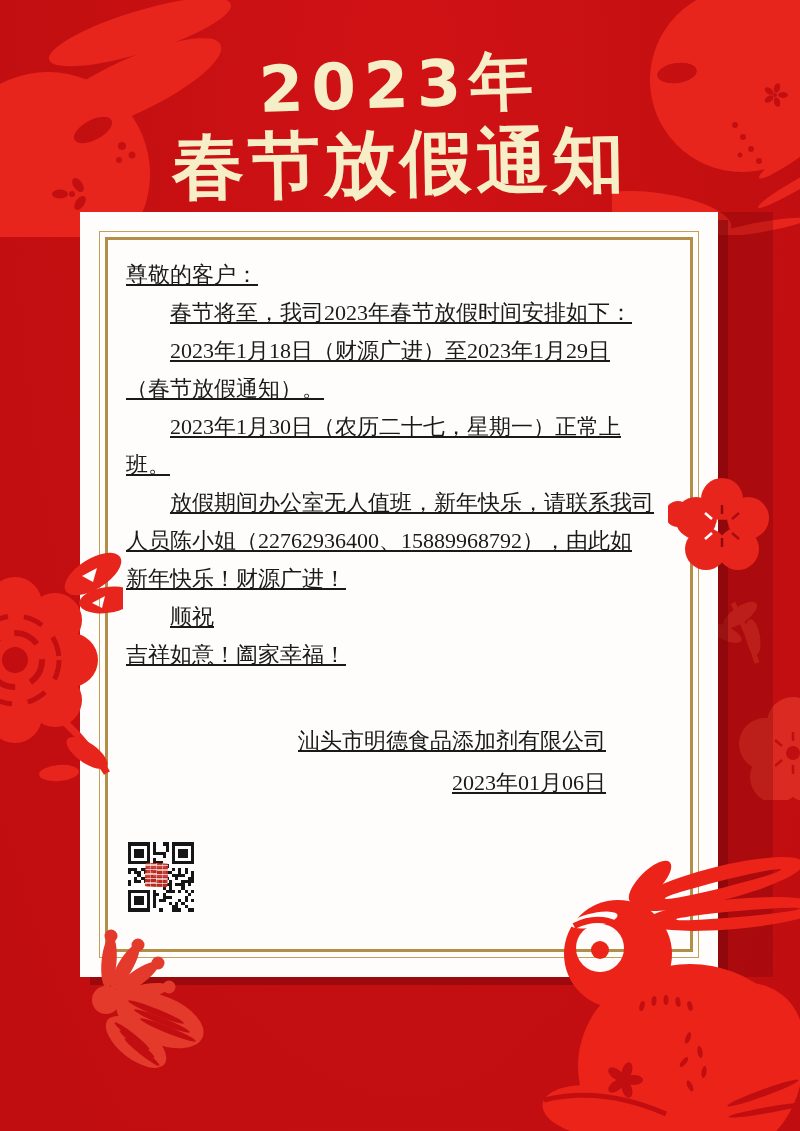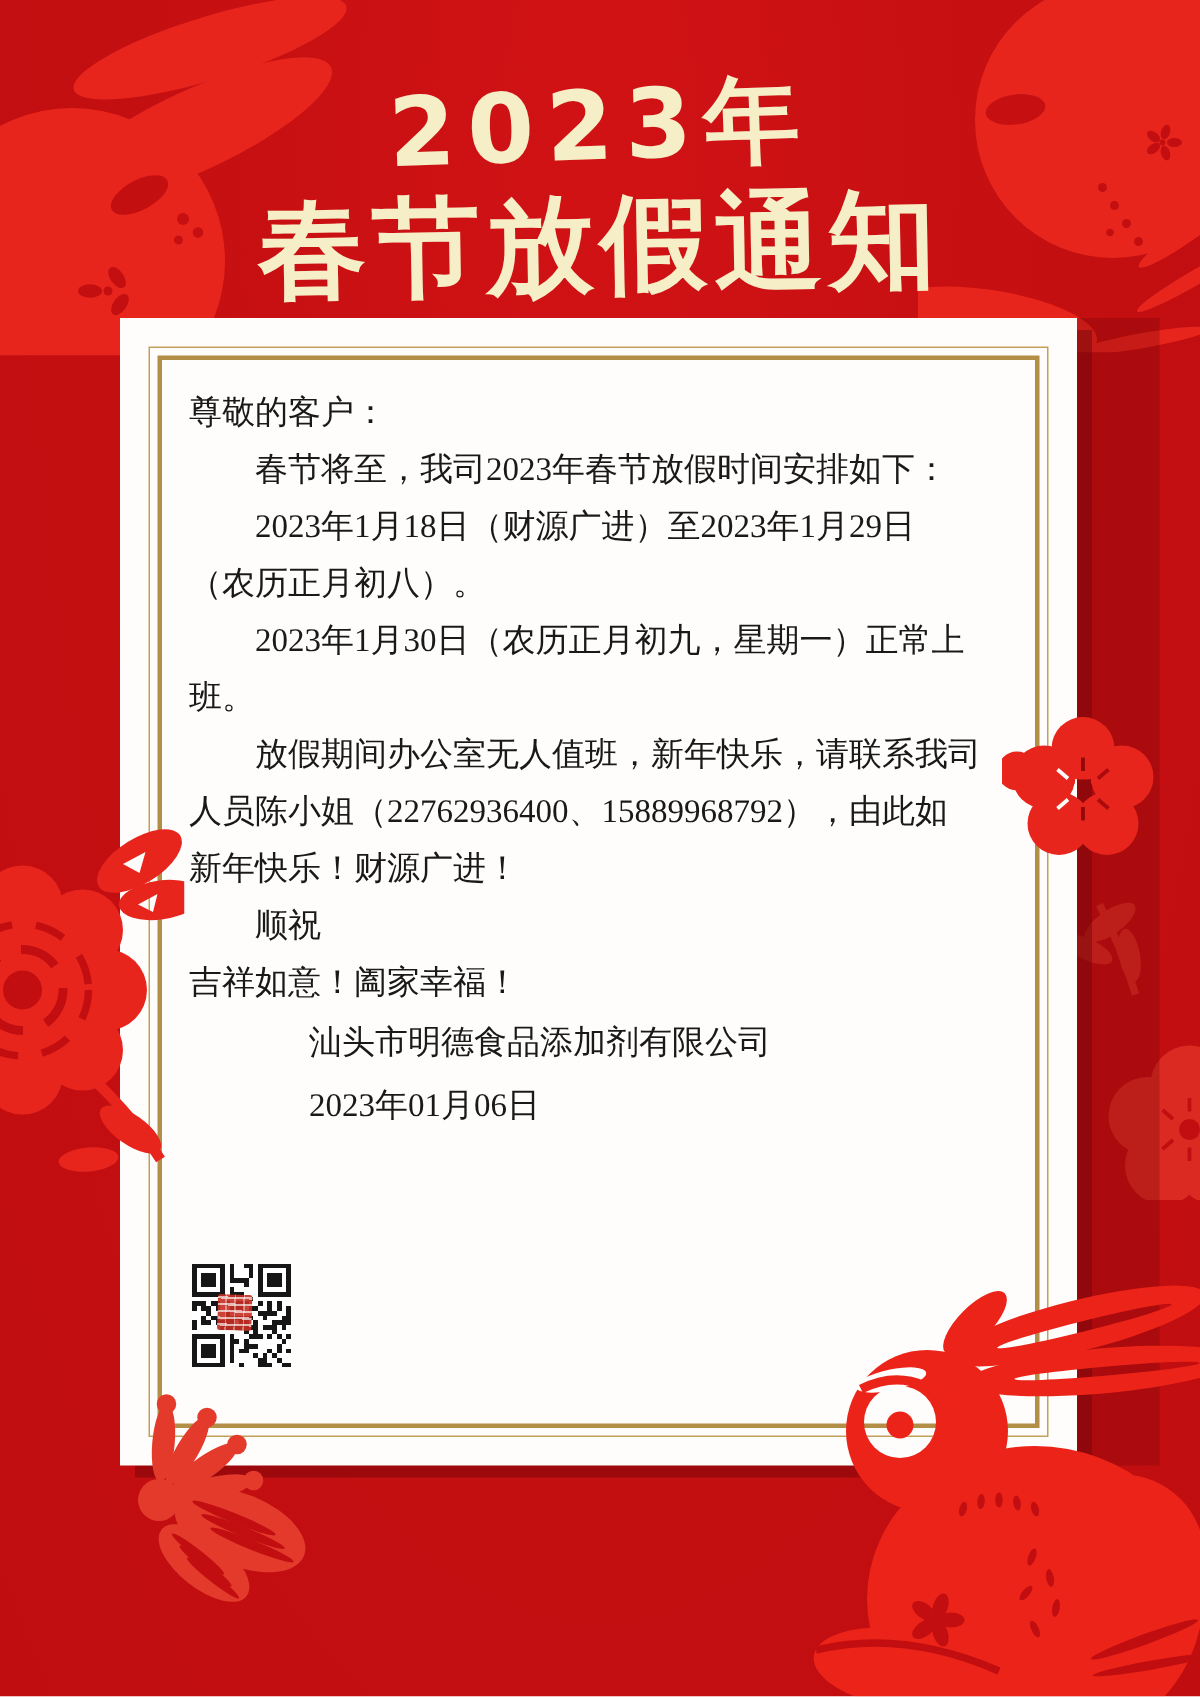--- a/index.html
+++ b/index.html
@@ -11,24 +11,24 @@
   
   .title{position:absolute;top:50px;left:0;width:100%;text-align:center;z-index:2;
          color:#f6eec6;font-weight:bold;font-family:"DejaVu Sans","Liberation Sans",sans-serif;}
   .t1{font-size:64px;line-height:70px;letter-spacing:8px;transform:rotate(-2deg);}
   .t2{font-size:72px;line-height:82px;letter-spacing:4px;transform:rotate(-1deg);margin-top:2px;}
   
   .paper{position:absolute;left:80px;top:212px;width:638px;height:765px;background:#fffdfb;z-index:2;
          box-shadow:10px 8px 0 rgba(110,4,8,.45), 55px 0 0 rgba(110,4,8,.28);}
   .frame-a{position:absolute;inset:19px;border:1.5px solid #c3a05a;}
   .frame-b{position:absolute;inset:25px;border:3px solid #b28e46;}
-  .content{position:absolute;left:46px;top:44px;width:560px;color:#191919;}
+  .content{position:absolute;left:46px;top:44px;width:560px;color:#191919;text-decoration:underline;}
   .line{height:38px;line-height:38px;font-size:22px;white-space:nowrap;}
   .ind{text-indent:44px;}
-  .signature{margin-left:80px;width:400px;text-align:left;}
+  .signature{margin-top:46px;margin-left:80px;width:400px;text-align:right;}
   .sig-line{height:42px;line-height:42px;font-size:22px;white-space:nowrap;}
   
   .qr{position:absolute;left:48px;top:630px;width:66px;height:70px;}
   .qr svg{display:block;}
   .qr-seal{position:absolute;left:17px;top:21px;width:23px;height:24px;border-radius:2px;
            background:rgba(198,44,34,.9);transform:rotate(2deg);
            background-image:repeating-linear-gradient(0deg, rgba(255,255,255,0) 0 3px, rgba(255,255,255,.65) 3px 4.5px),
                             repeating-linear-gradient(90deg, rgba(255,255,255,0) 0 5px, rgba(255,255,255,.4) 5px 6px);}
 </style>
 </head>
@@ -100,22 +100,22 @@
   </div>
 
   <div class="paper">
     <div class="frame-a"></div>
     <div class="frame-b"></div>
 
     <div class="content">
       <div class="line">尊敬的客户：</div>
       <div class="line ind">春节将至，我司2023年春节放假时间安排如下：</div>
       <div class="line ind">2023年1月18日（财源广进）至2023年1月29日</div>
-      <div class="line">（农历正月初八）。</div>
-      <div class="line ind">2023年1月30日（农历正月初九，星期一）正常上</div>
+      <div class="line">（春节放假通知）。</div>
+      <div class="line ind">2023年1月30日（农历二十七，星期一）正常上</div>
       <div class="line">班。</div>
       <div class="line ind">放假期间办公室无人值班，新年快乐，请联系我司</div>
       <div class="line">人员陈小姐（22762936400、15889968792），由此如</div>
       <div class="line">新年快乐！财源广进！</div>
       <div class="line ind">顺祝</div>
       <div class="line">吉祥如意！阖家幸福！</div>
 
       <div class="signature">
         <div class="sig-line">汕头市明德食品添加剂有限公司</div>
         <div class="sig-line">2023年01月06日</div>

